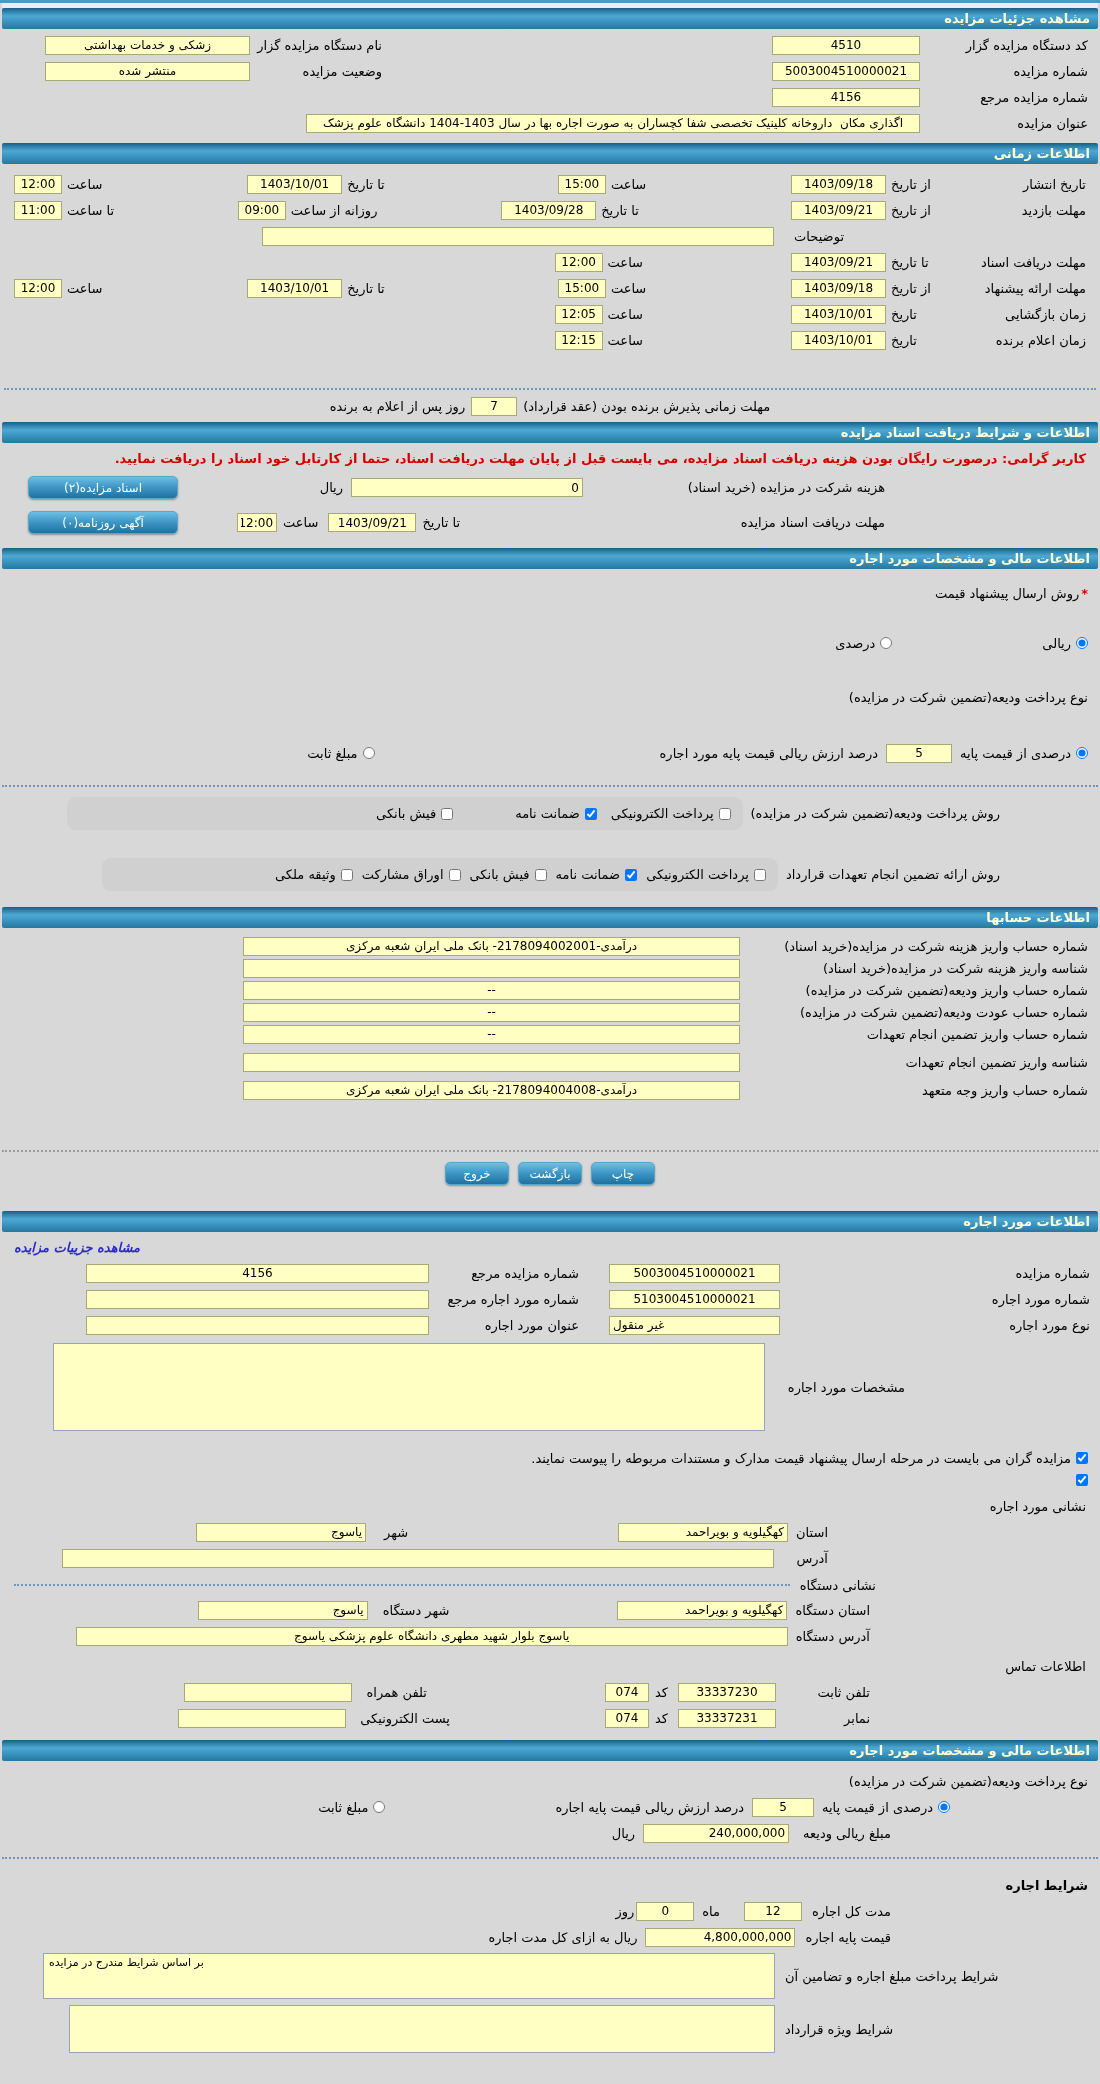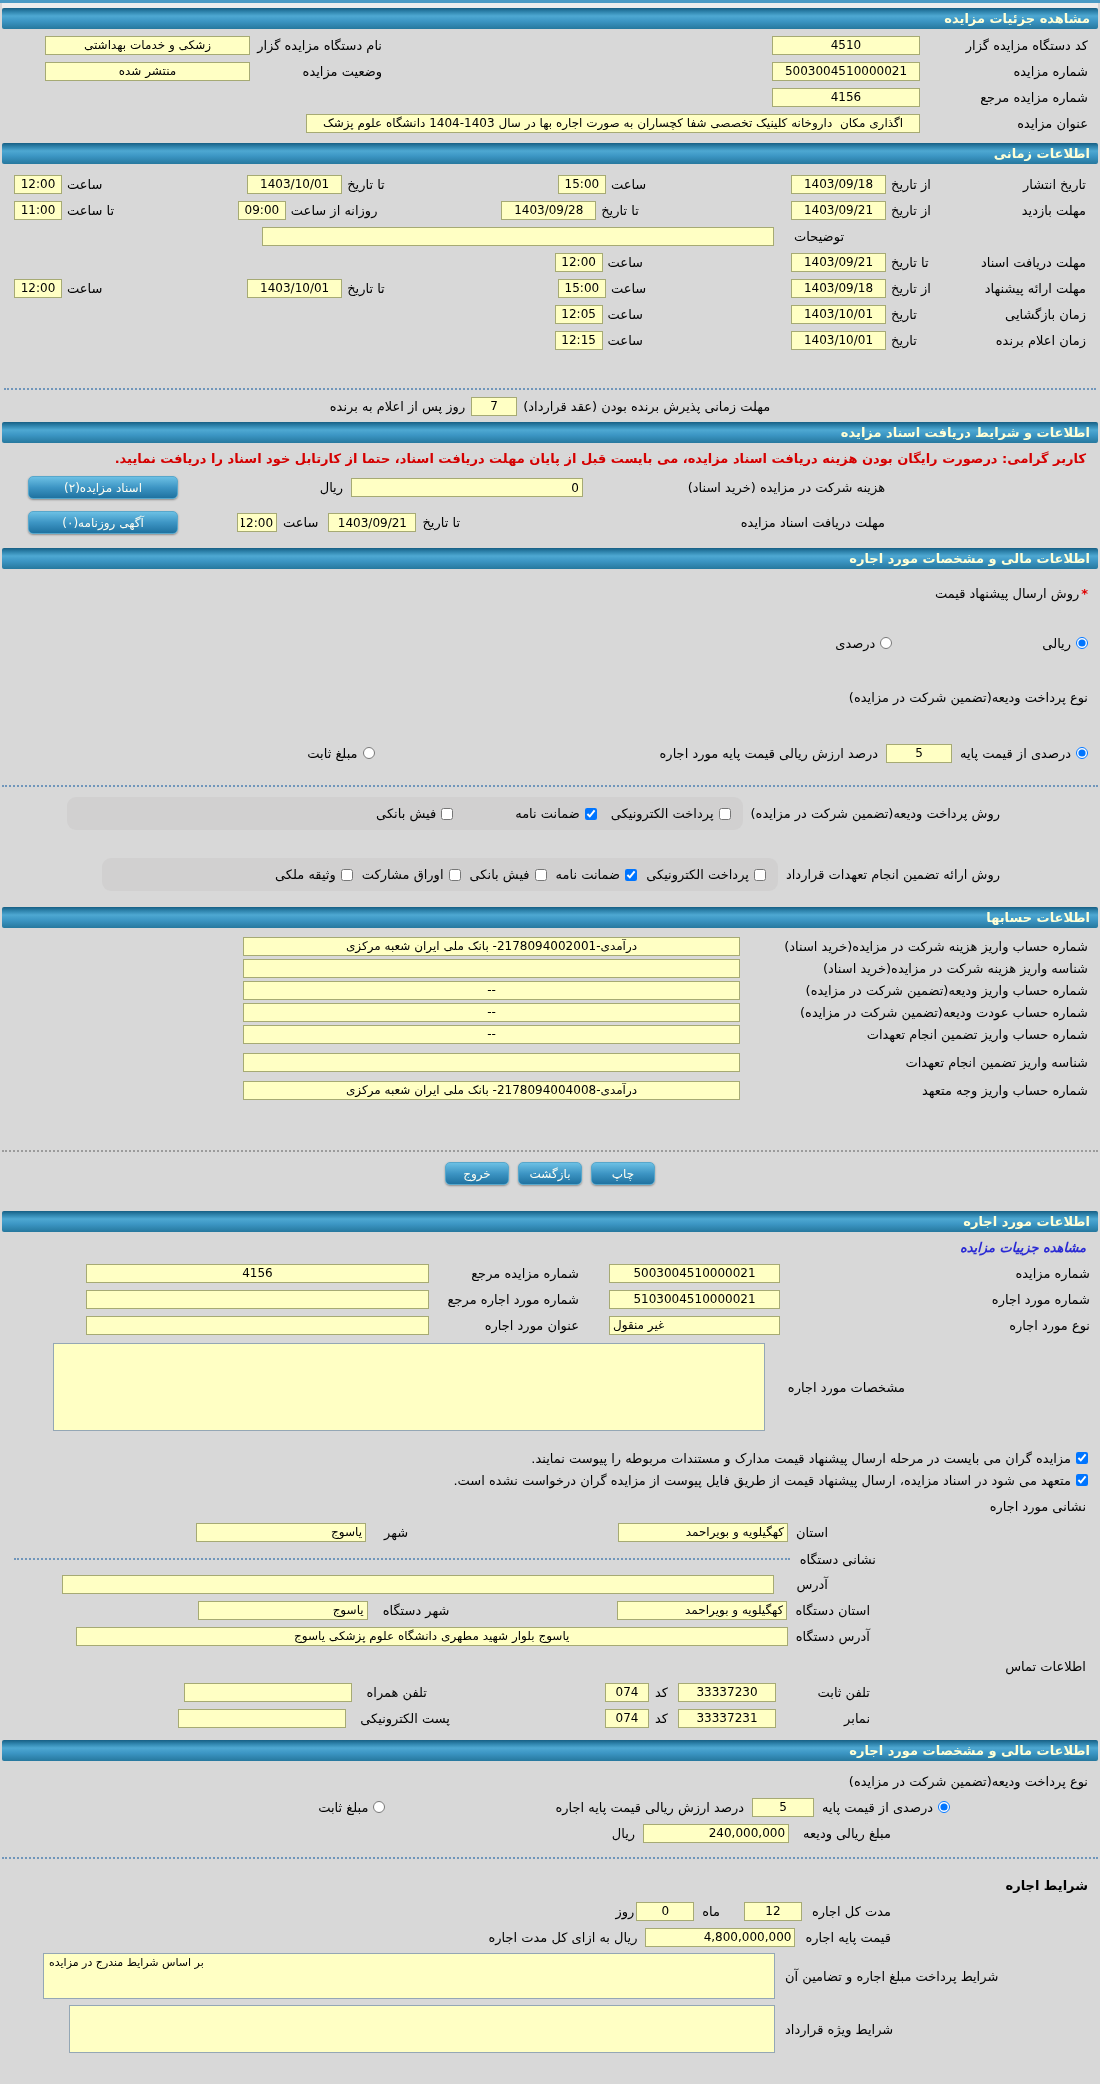--- a/index.html
+++ b/index.html
@@ -349,21 +349,21 @@
     <button class="btn small">بازگشت</button>
     <button class="btn small">خروج</button>
   </div>
   <div style="height:16px"></div>
 </div>
 
 <div class="bar">
   <span>اطلاعات مورد اجاره</span>
 </div>
 <div>
-  <div style="padding:8px 14px 2px; text-align:right">
+  <div style="padding:8px 14px 2px; text-align:left">
     <a href="#" class="lnk">مشاهده جزییات مزایده</a>
   </div>
   <div class="row" style="padding:0 10px">
     <span class="l1">شماره مزایده</span>
     <input class="inp i1" value="5003004510000021" style="">
     <span class="gp"></span>
     <span class="l2">شماره مزایده مرجع</span>
     <input class="inp i2" value="4156" style="">
   </div>
   <div class="row" style="padding:0 10px">
@@ -384,39 +384,38 @@
     <span style="width:125px">مشخصات مورد اجاره</span>
     <span style="width:15px"></span>
     <div class="boxarea" style="width:712px; height:88px"></div>
   </div>
   <div class="row" style="margin:17px 0 0">
     <input type="checkbox" checked="" style="">
     <span>مزایده گران می بایست در مرحله ارسال پیشنهاد قیمت مدارک و مستندات مربوطه را پیوست نمایند.</span>
   </div>
   <div class="row" style="margin:2px 0">
     <input type="checkbox" checked="" style="">
-    <span>متعهد می شود در اسناد مزایده، ارسال پیشنهاد قیمت از طریق فایل پیوست از مزایده گران درخواست نشده است.</span>
   </div>
   <div class="row" style="padding:0 14px; margin:6px 0 2px">
     <span>نشانی مورد اجاره</span>
   </div>
   <div class="row" style="padding-right:272px">
     <span>استان</span>
     <input class="inp ta-r" style="width: 170px; margin-right: 8px;" value="کهگیلویه و بویراحمد">
     <span style="width:210px"></span>
     <span>شهر</span>
     <input class="inp ta-r" style="width: 170px; margin-right: 18px;" value="یاسوج">
   </div>
+  <div class="row" style="padding-right:272px">
+    <span style="width:46px">آدرس</span>
+    <input class="inp" style="width: 712px; margin-right: 8px;" value="">
+  </div>
   <div class="row" style="padding:2px 224px 0 14px">
     <span>نشانی دستگاه</span>
     <span class="dashseg"></span>
-  </div>
-  <div class="row" style="padding-right:272px">
-    <span style="width:46px">آدرس</span>
-    <input class="inp" style="width: 712px; margin-right: 8px;" value="">
   </div>
   <div class="row" style="padding-right:230px">
     <span>استان دستگاه</span>
     <input class="inp ta-r" style="width: 170px; margin-right: 8px;" value="کهگیلویه و بویراحمد">
     <span style="width:168px"></span>
     <span>شهر دستگاه</span>
     <input class="inp ta-r" style="width: 170px; margin-right: 15px;" value="یاسوج">
   </div>
   <div class="row" style="padding-right:230px">
     <span>آدرس دستگاه</span>

